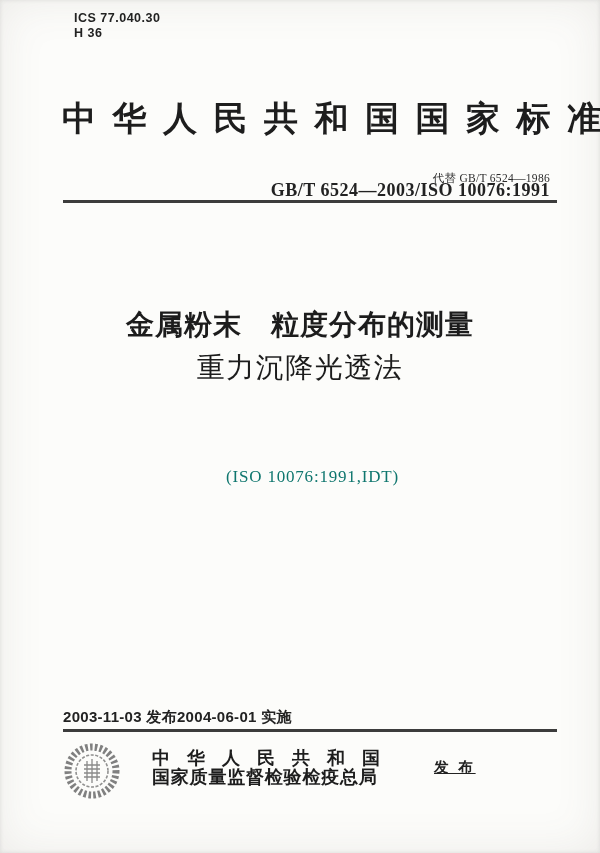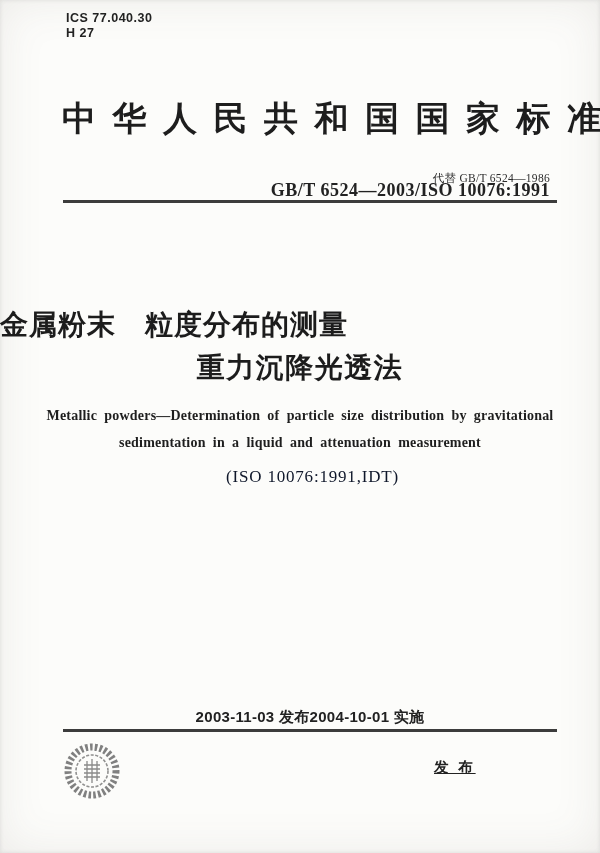--- a/index.html
+++ b/index.html
@@ -5,91 +5,91 @@
   html,body{margin:0;padding:0;background:#e8e8e6;}
   .serif{font-family:"Liberation Serif","DejaVu Serif",serif;}
   .sans{font-family:"Liberation Sans","DejaVu Sans",sans-serif;}
   #page{
     position:relative;width:600px;height:853px;margin:0 auto;
     background:#fcfcfa;color:#222;overflow:hidden;
     box-shadow:inset 0 0 45px rgba(95,90,80,.10), inset 0 0 4px rgba(60,60,60,.12);
   }
   .abs{position:absolute;line-height:1;}
   
-  #ics-block{left:66px;top:11px;font-size:12.5px;font-weight:bold;letter-spacing:.5px;}
+  #ics-block{left:74px;top:11px;font-size:12.5px;font-weight:bold;letter-spacing:.5px;}
   #ics-block div{line-height:15px;}
   
   #gb-logo{left:404px;top:18px;width:128px;height:66px;}
   
   #header-title{left:62px;top:102px;font-size:34px;font-weight:bold;
     letter-spacing:16.5px;white-space:nowrap;margin-right:-16px;color:#1d1d1d;}
   #std-number{right:50px;top:149px;font-size:18px;font-weight:bold;letter-spacing:.5px;white-space:nowrap;margin-top:32px;}
   #replaces{right:50px;top:173px;font-size:11.5px;letter-spacing:.3px;white-space:nowrap;color:#2b2b2b;text-align:center;}
   .rule{position:absolute;left:63px;right:43px;height:3px;background:#3c3c3c;}
   #rule-top{top:200px;}
   #rule-bottom{top:729px;}
   
-  #zh-title-1{left:0;right:0;top:311px;font-size:28px;font-weight:bold;letter-spacing:1px;color:#1c1c1c;}
-  #zh-title-2{left:0;right:0;top:354px;text-align:center;font-size:28px;font-weight:bold;letter-spacing:1.5px;color:#1c1c1c;}
+  #zh-title-1{left:0;right:0;top:311px;text-align:center;font-size:28px;font-weight:bold;letter-spacing:1px;color:#1c1c1c;}
+  #zh-title-2{left:0;right:0;top:354px;text-align:center;font-size:28px;font-weight:normal;letter-spacing:1.5px;color:#1c1c1c;}
   #en-title{left:0;right:0;top:402px;text-align:center;font-size:14px;font-weight:bold;
     line-height:27px;word-spacing:3.5px;letter-spacing:.2px;color:#1e1e1e;}
-  #iso-ref{left:0;right:0;top:468px;text-align:center;font-size:17px;letter-spacing:.8px;color:#0f172a;margin-left:25px;}
+  #iso-ref{left:0;right:0;top:468px;text-align:center;font-size:17px;letter-spacing:.8px;color:#0f766e;margin-left:25px;}
   
-  #dates-row{left:63px;right:43px;top:709px;display:flex;justify-content:center;
+  #dates-row{left:63px;right:43px;top:709px;display:flex;justify-content:flex-start;
     font-size:15px;font-weight:bold;letter-spacing:.3px;}
   
   #issuer-seal{left:64px;top:743px;width:56px;height:56px;}
   #issuer-block{left:152px;top:749px;font-weight:bold;color:#1d1d1d;}
   #issuer-line1{font-size:18px;letter-spacing:17px;margin-right:-17px;white-space:nowrap;line-height:19px;}
   #issuer-line2{font-size:18px;letter-spacing:.8px;white-space:nowrap;line-height:19px;}
   #publish-label{left:434px;top:760px;font-size:14.5px;font-weight:bold;letter-spacing:3px;white-space:nowrap;text-decoration:underline;}
 </style>
 </head>
 <body>
 
 <div id="page">
 
   <div class="abs sans" id="ics-block">
     <div>ICS 77.040.30</div>
-    <div>H 27</div>
+    <div>H 36</div>
   </div>
 
 
   <div class="abs serif" id="header-title">中华人民共和国国家标准</div>
 
   <div class="abs serif" id="std-number">GB/T 6524—2003/ISO 10076:1991</div>
 
   <div class="abs serif" id="replaces">代替 GB/T 6524—1986</div>
 
   <div class="rule" id="rule-top"></div>
 
   <div class="abs sans" id="zh-title-1">金属粉末　粒度分布的测量</div>
   <div class="abs sans" id="zh-title-2">重力沉降光透法</div>
 
-  <div class="abs serif" id="en-title">
-    <div>Metallic powders—Determination of particle size distribution by gravitational</div>
-    <div>sedimentation in a liquid and attenuation measurement</div>
-  </div>
 
   <div class="abs serif" id="iso-ref">(ISO 10076:1991,IDT)</div>
 
   <div class="abs sans" id="dates-row">
     <span>2003-11-03 发布</span>
-    <span>2004-10-01 实施</span>
+    <span>2004-06-01 实施</span>
   </div>
 
   <div class="rule" id="rule-bottom"></div>
 
   <div class="abs" id="issuer-seal">
     <svg width="56" height="56" viewBox="0 0 56 56" aria-hidden="true">
       <circle cx="28" cy="28" r="24" fill="none" stroke="#6a6a6a" stroke-width="7" stroke-dasharray="2.6 2.2" opacity="0.85"></circle>
       <circle cx="28" cy="28" r="16" fill="none" stroke="#767676" stroke-width="1.6" stroke-dasharray="3 1.6" opacity="0.8"></circle>
       <g stroke="#6e6e6e" stroke-width="1.3" opacity="0.8" fill="none">
         <path d="M20 22h16M20 26h16M20 30h16M20 34h16"></path>
         <path d="M23 18v20M28 16v24M33 18v20"></path>
       </g>
     </svg>
   </div>
 
+  <div class="abs serif" id="issuer-block">
+    <div id="issuer-line1">中华人民共和国</div>
+    <div id="issuer-line2">国家质量监督检验检疫总局</div>
+  </div>
 
   <div class="abs serif" id="publish-label">发 布</div>
 
 </div>
 
 </body></html>

